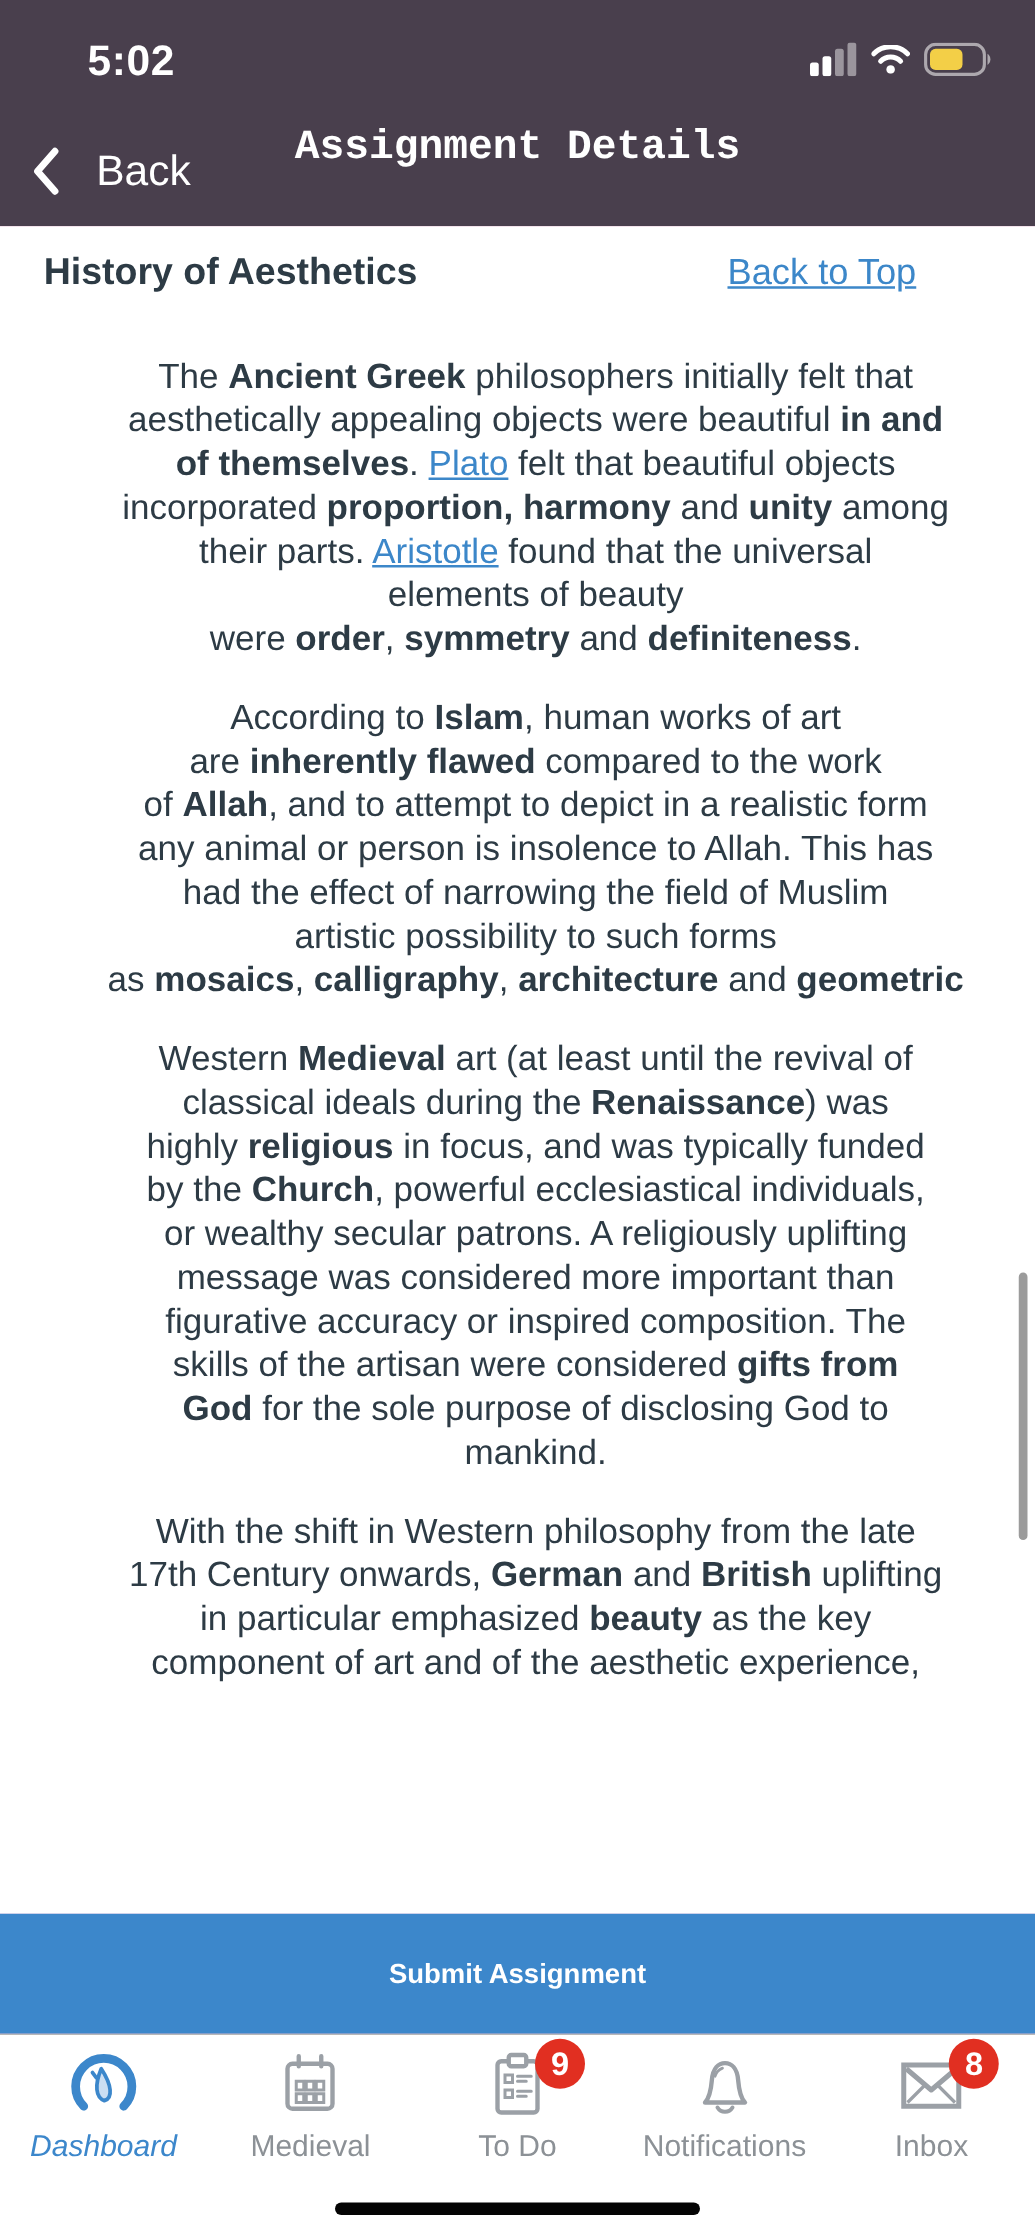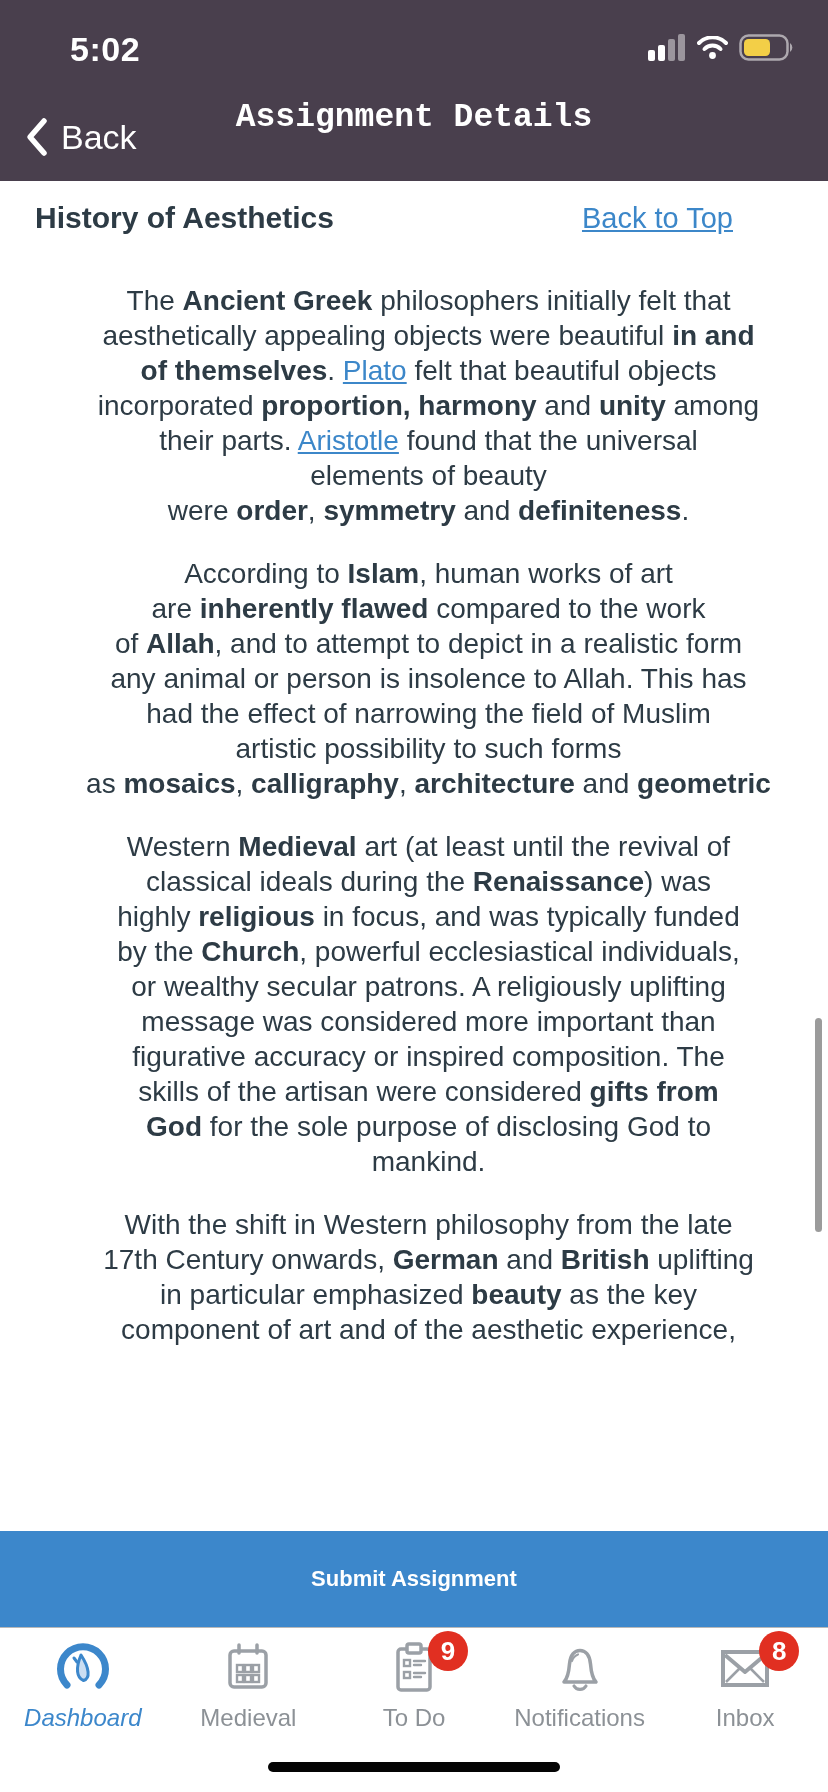--- a/index.html
+++ b/index.html
@@ -6,21 +6,21 @@
   html,body { background:#222; }
   body { font-family:"Liberation Sans","DejaVu Sans",sans-serif; }
   .screen {
     position:relative; width:828px; height:1792px; margin:0 auto;
     background:#f9a8d4; overflow:hidden;
   }
   
   .navbar { position:absolute; top:0; left:0; right:0; height:181px; background:var(--navbar_bg); }
   .time { position:absolute; left:70px; top:30px; color:#fff; font-size:34px; font-weight:700; letter-spacing:.5px; }
   .status-icons { position:absolute; right:33px; top:34px; display:flex; align-items:center; gap:11px; }
-  .back-btn { position:absolute; left:25px; top:117px; display:flex; align-items:center; gap:13px;
+  .back-btn { position:absolute; left:25px; top:117px; display:flex; align-items:center; gap:29px;
               color:#fff; font-size:34px; cursor:pointer; }
   .titles { position:absolute; left:140px; right:140px; top:99px; text-align:center; color:#fff;font-family:Liberation Mono, monospace; }
   .nav-title { font-size:33px; font-weight:700; }
   .nav-subtitle { font-size:25px; margin-top:7px; color:rgba(255,255,255,.95); }
   
   .content { position:absolute; top:181px; left:0; right:0; height:1350px; background:#fff; overflow:hidden; }
   .heading-row { padding:20px 95px 0 35px; display:flex; justify-content:space-between; align-items:baseline; }
   .page-heading { font-size:30px; font-weight:700; color:var(--text); }
   .back-to-top { font-size:29px; color:var(--link); text-decoration:underline; }
   .body-text { padding:48px 0 0 29px; }

